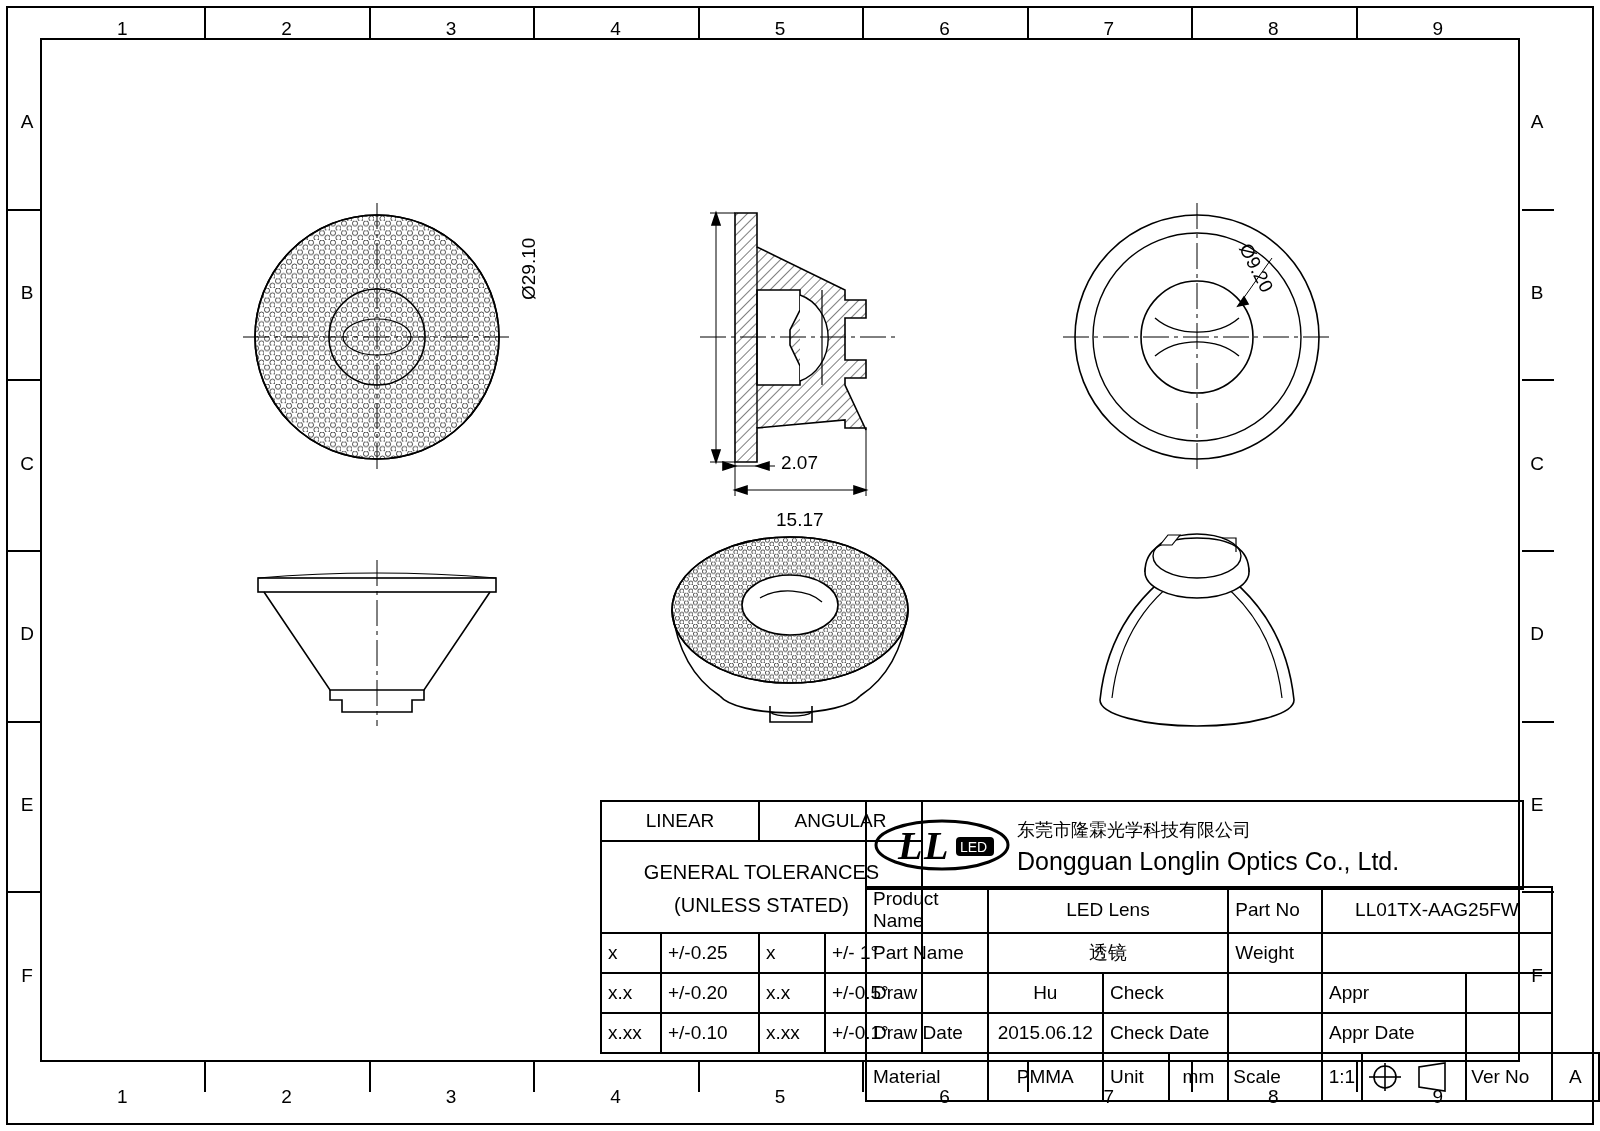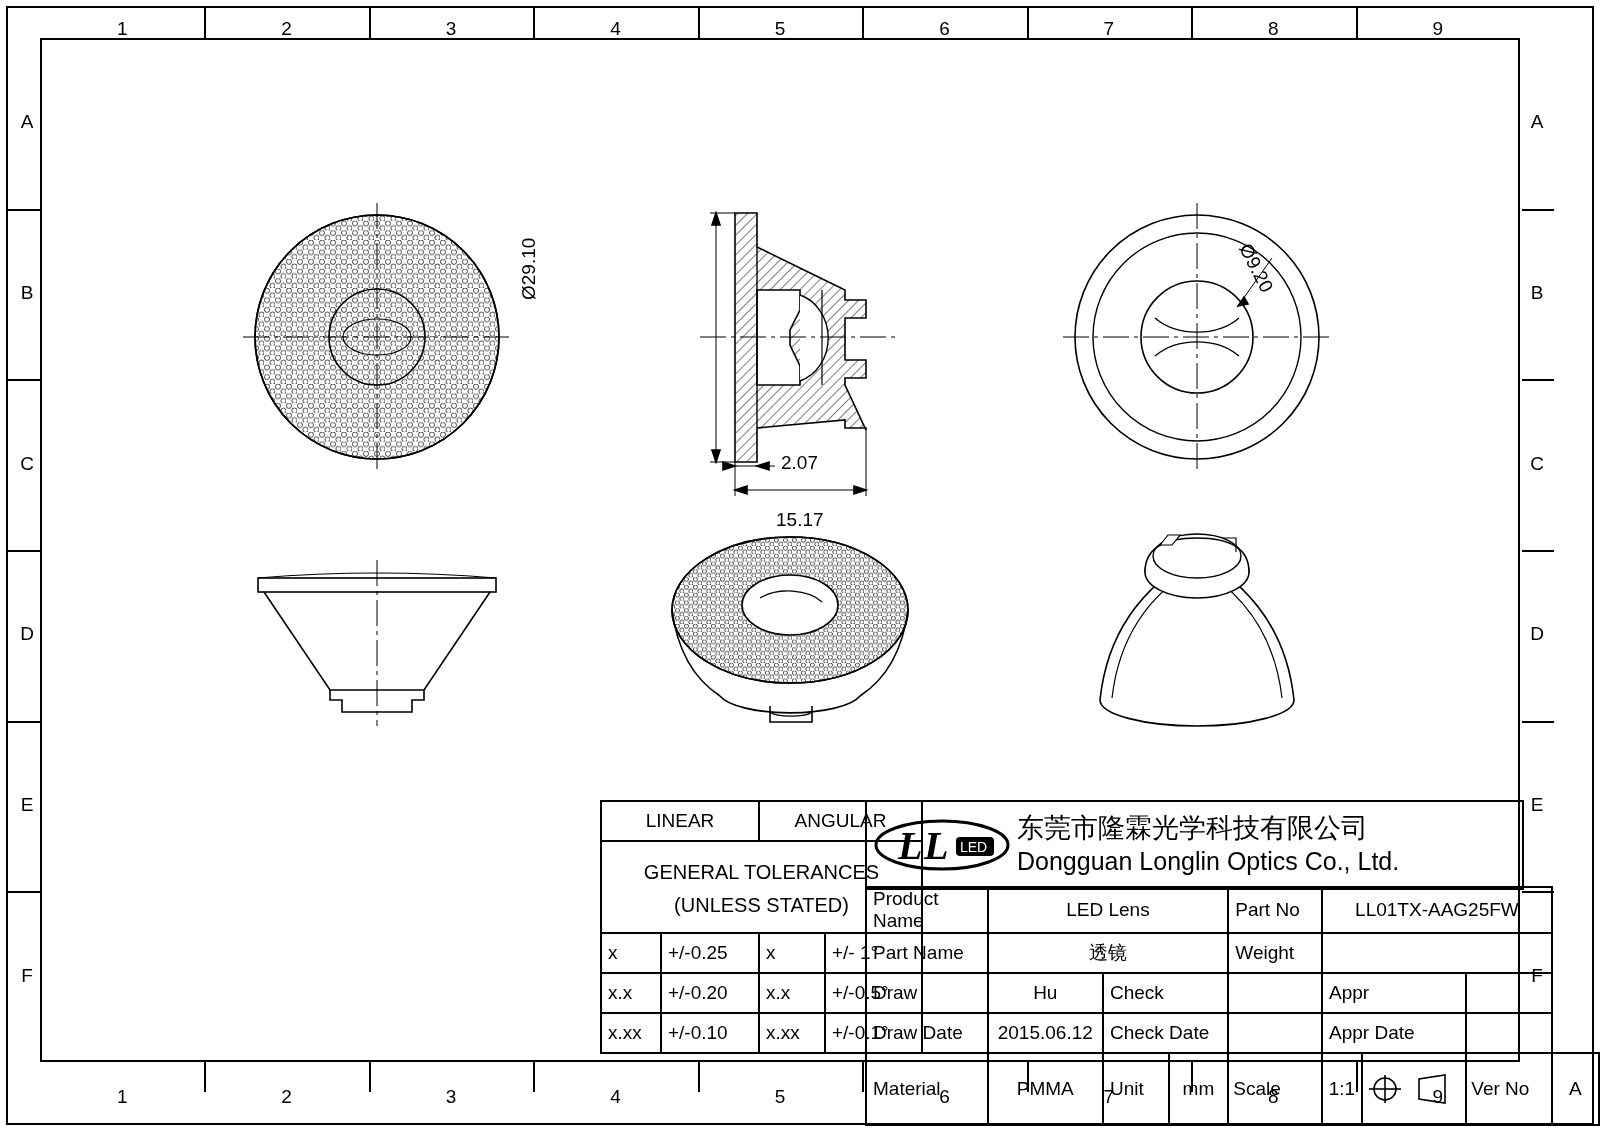--- a/index.html
+++ b/index.html
@@ -249,21 +249,21 @@
           <div class="logo-wrap" style="width:150px;">
             <svg width="140" height="56" viewBox="0 0 140 56">
               <ellipse cx="70" cy="28" rx="66" ry="24" fill="none" stroke="#000" stroke-width="3"></ellipse>
               <text x="26" y="42" font-family="Liberation Serif, serif" font-size="40" font-style="italic" font-weight="bold" fill="#000">L</text>
               <text x="52" y="42" font-family="Liberation Serif, serif" font-size="40" font-style="italic" font-weight="bold" fill="#000">L</text>
               <rect x="84" y="20" width="38" height="19" rx="4" fill="#000"></rect>
               <text x="88" y="35" font-family="Liberation Sans, sans-serif" font-size="14" fill="#fff">LED</text>
             </svg>
           </div>
           <div style="flex:1;">
-            <div class="cn" style="font-size:27px;line-height:32px;font-family:Liberation Mono, monospace;">东莞市隆霖光学科技有限公司</div>
+            <div class="cn" style="font-size:18px;line-height:32px;">东莞市隆霖光学科技有限公司</div>
             <div style="font-size:25px;line-height:30px;">Dongguan Longlin Optics Co., Ltd.</div>
           </div>
         </div>
       </td>
     </tr>
   </tbody>
     </table>
 
   <table class="tb" style="left:865px;top:886px;">
     <tbody>
@@ -294,21 +294,21 @@
       <td></td>
       <td colspan="2">Appr Date</td>
       <td></td>
     </tr>
     <tr>
       <td>Material</td>
       <td class="center">PMMA</td>
       <td style="width:62px;">Unit</td>
       <td class="center" style="width:54px;">mm</td>
       <td style="width:64px;padding:0 4px;">Scale</td>
-      <td class="center" style="width:38px;padding:16px 2px;">1:1</td>
+      <td class="center" style="width:38px;padding:4px 2px;">1:1</td>
       <td style="width:104px;padding:0;">
         <svg width="100" height="30" viewBox="0 0 100 30">
           <circle cx="22" cy="15" r="11" fill="none" stroke="#000" stroke-width="1.6"></circle>
           <line x1="6" y1="15" x2="38" y2="15" stroke="#000" stroke-width="1.6"></line>
           <line x1="22" y1="1" x2="22" y2="29" stroke="#000" stroke-width="1.6"></line>
           <path d="M56,5 L56,25 L82,29 L82,1 Z" fill="none" stroke="#000" stroke-width="1.6"></path>
         </svg>
       </td>
       <td style="width:92px;padding:0 4px;">Ver No</td>
       <td class="center" style="width:45px;">A</td>

